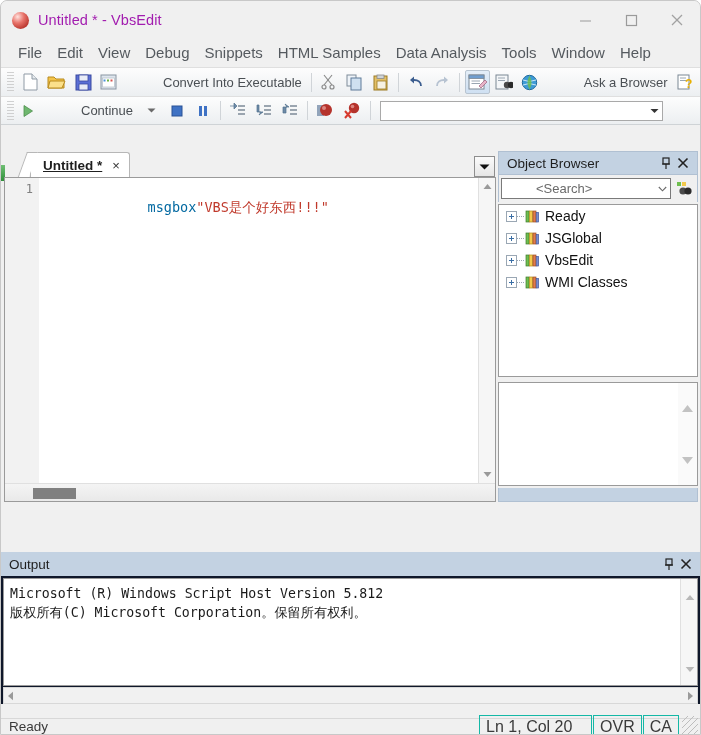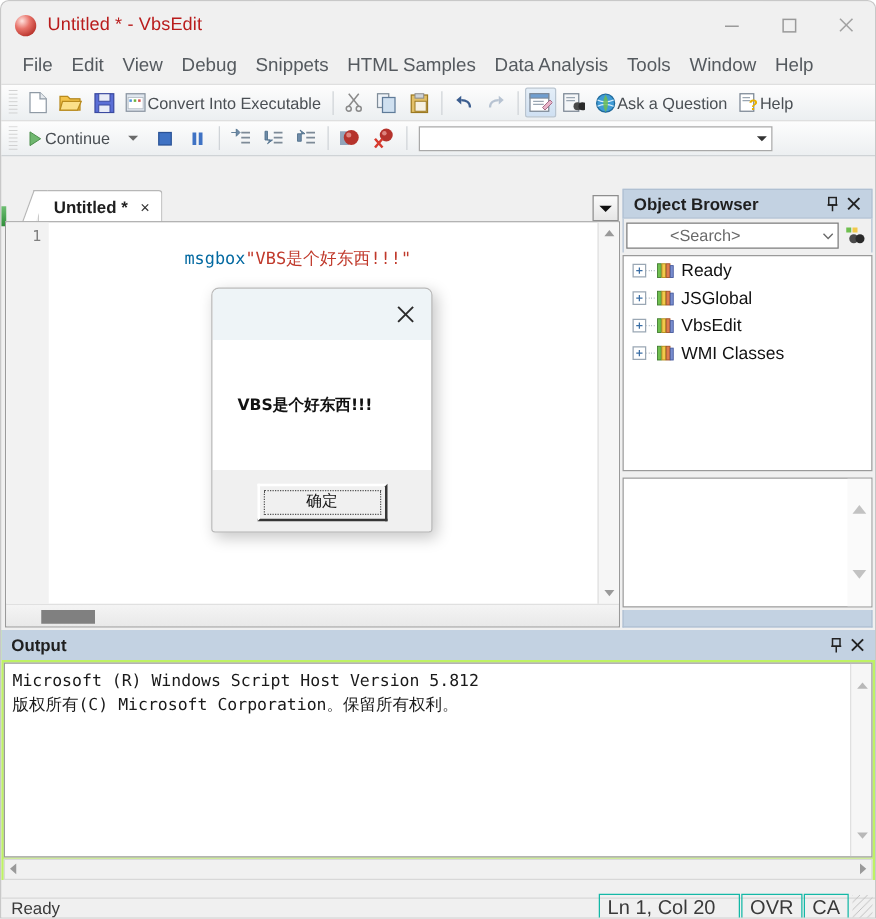--- a/index.html
+++ b/index.html
@@ -30,21 +30,21 @@
   }
   .app-icon {
     width: 17px; height: 17px;
     margin-left: 11px; margin-right: 9px;
     border-radius: 50%;
     background: radial-gradient(circle at 33% 28%, #ffe2de 0%, #e8736a 38%, #b8332b 78%, #8e211b 100%);
     flex: 0 0 auto;
   }
   .title-text {
     font-size: 14.5px;
-    color: #b91c1c;
+    color: #a21caf;
     letter-spacing: .1px;
   }
   .winbtns {
     position: absolute; right: 0; top: 0;
     height: 38px; display: flex;
   }
   .winbtn {
     width: 46px; height: 38px;
     display: flex; align-items: center; justify-content: center;
     color: #9a9a9a;
@@ -83,20 +83,21 @@
     background-repeat: repeat-y;
     opacity: .85;
     flex: 0 0 auto;
   }
   .tb-btn {
     height: 24px; min-width: 24px;
     display: flex; align-items: center; justify-content: center;
     margin: 0 1px; padding: 0 2px;
     border: 1px solid transparent; border-radius: 2px;
     flex: 0 0 auto;
+    gap: 45px;
   }
   .tb-btn.labeled { padding: 0 3px 0 2px; }
   .tb-btn.pressed {
     border: 1px solid #b8c4d0;
     background: linear-gradient(#e4eef8, #cfe0f2);
   }
   .tb-label { font-size: 13px; color: #4a4f54; margin-left: 1px; white-space: nowrap; }
   .sep {
     width: 1px; height: 19px;
     background: #d0d4d8;
@@ -150,21 +151,21 @@
   }
   .tab::before {
     content: "";
     position: absolute; left: -9px; bottom: -1px;
     width: 10px; height: 26px;
     background: #ffffff;
     border-left: 1px solid #b7b7b7;
     transform: skewX(-20deg);
     border-top: 1px solid #b7b7b7;
   }
-  .tab-label { font-size: 13.5px; font-weight: bold; color: #1f1f1f; }
+  .tab-label { font-size: 13.5px; font-weight: bold; color: #1f1f1f; text-decoration: underline; }
   .tab-close {
     margin-left: 10px; font-size: 13px; color: #333;
     line-height: 1;
   }
   .tab-dropdown {
     position: absolute; right: 1px; bottom: 1px;
     width: 21px; height: 21px;
     border: 1px solid #8e8e8e;
     background: linear-gradient(#fbfbfb, #e6e6e6);
     display: flex; align-items: center; justify-content: center;
@@ -224,21 +225,21 @@
     position: absolute;
     right: 2px; top: 2px; width: 200px; bottom: 2px;
   }
   .panel-caption {
     height: 24px;
     background: #c3d2e2;
     display: flex; align-items: center;
     padding: 0 6px 0 8px;
     border: 1px solid #b0c0d2;
   }
-  .panel-title { font-size: 13.5px; color: #1f1f1f; flex: 1; font-weight: bold; }
+  .panel-title { font-size: 13.5px; color: #1f1f1f; flex: 1; }
   .cap-btn {
     width: 17px; height: 18px;
     display: flex; align-items: center; justify-content: center;
     color: #222;
   }
   .ob-searchrow {
     display: flex; align-items: center;
     padding: 3px 2px 3px 2px;
     background: #f0f0f0;
     border-left: 1px solid #b0c0d2;
@@ -292,22 +293,22 @@
     background: #fafafa;
   }
   .ob-foot {
     position: absolute; left: 0; right: 0; bottom: 0; height: 14px;
     background: #c3d2e2; border: 1px solid #b0c0d2; border-top: none;
   }
 
   
   .outpanel {
     position: absolute;
-    left: 0; right: 0; bottom: 30px; height: 200px;
-    background: #bef264;
+    left: 0; right: 0; bottom: 30px; height: 152px;
+    background: #0f172a;
   }
   .out-caption {
     height: 24px;
     background: #c3d2e2;
     display: flex; align-items: center;
     padding: 0 6px 0 8px;
   }
   .out-body {
     position: absolute; left: 2px; right: 2px; top: 26px; bottom: 18px;
     background: #fff;
@@ -552,21 +553,21 @@
         <circle cx="12" cy="11" r="3.2" fill="#4a4a4a"></circle>
         <circle cx="16" cy="11" r="3.2" fill="#2a2a2a"></circle>
       </svg>
     </div>
     <div class="tb-btn labeled">
       <svg width="17" height="17" viewBox="0 0 17 17">
         <circle cx="8.5" cy="8.5" r="7.2" fill="#3f9bd6" stroke="#1f6a9b"></circle>
         <path d="M2 6q6 3 13 0M2 11q6-3 13 0" fill="none" stroke="#d8eefb" stroke-width=".9"></path>
         <path d="M8.5 1.5q4 7 0 14q-4-7 0-14" fill="#6dbd52" opacity=".85"></path>
       </svg>
-      <span class="tb-label">Ask a Question</span>
+      <span class="tb-label">Ask a Browser</span>
     </div>
     <div class="tb-btn labeled">
       <svg width="16" height="17" viewBox="0 0 16 17">
         <rect x="1" y="1" width="11" height="14" fill="#ffffff" stroke="#7b8794"></rect>
         <line x1="3" y1="4" x2="9" y2="4" stroke="#9aa6b2"></line>
         <line x1="3" y1="6.5" x2="9" y2="6.5" stroke="#9aa6b2"></line>
         <text x="8" y="14" font-size="12" font-family="Liberation Sans" font-weight="bold" fill="#e8b000">?</text>
       </svg>
       <span class="tb-label">Help</span>
     </div>
@@ -858,32 +859,14 @@
   </div>
 
   <div class="statusbar">
     <div class="status-ready">Ready</div>
     <div class="status-cell pos">Ln 1, Col 20</div>
     <div class="status-cell">OVR</div>
     <div class="status-cell">CA</div>
     <div class="grip-corner"></div>
   </div>
 
-  <div class="msgbox">
-    <div class="mb-title">
-      <div class="mb-close">
-        <svg width="17" height="17" viewBox="0 0 17 17">
-          <line x1="2.5" y1="2.5" x2="14.5" y2="14.5" stroke="#2b2b2b" stroke-width="1.5"></line>
-          <line x1="14.5" y1="2.5" x2="2.5" y2="14.5" stroke="#2b2b2b" stroke-width="1.5"></line>
-        </svg>
-      </div>
-    </div>
-    <div class="mb-body">
-      <div class="mb-msg">VBS是个好东西!!!</div>
-    </div>
-    <div class="mb-foot">
-      <div class="mb-okbtn">
-        <span class="mb-oklabel">确定</span>
-      </div>
-    </div>
-  </div>
 
 </div>
 
 </body></html>

